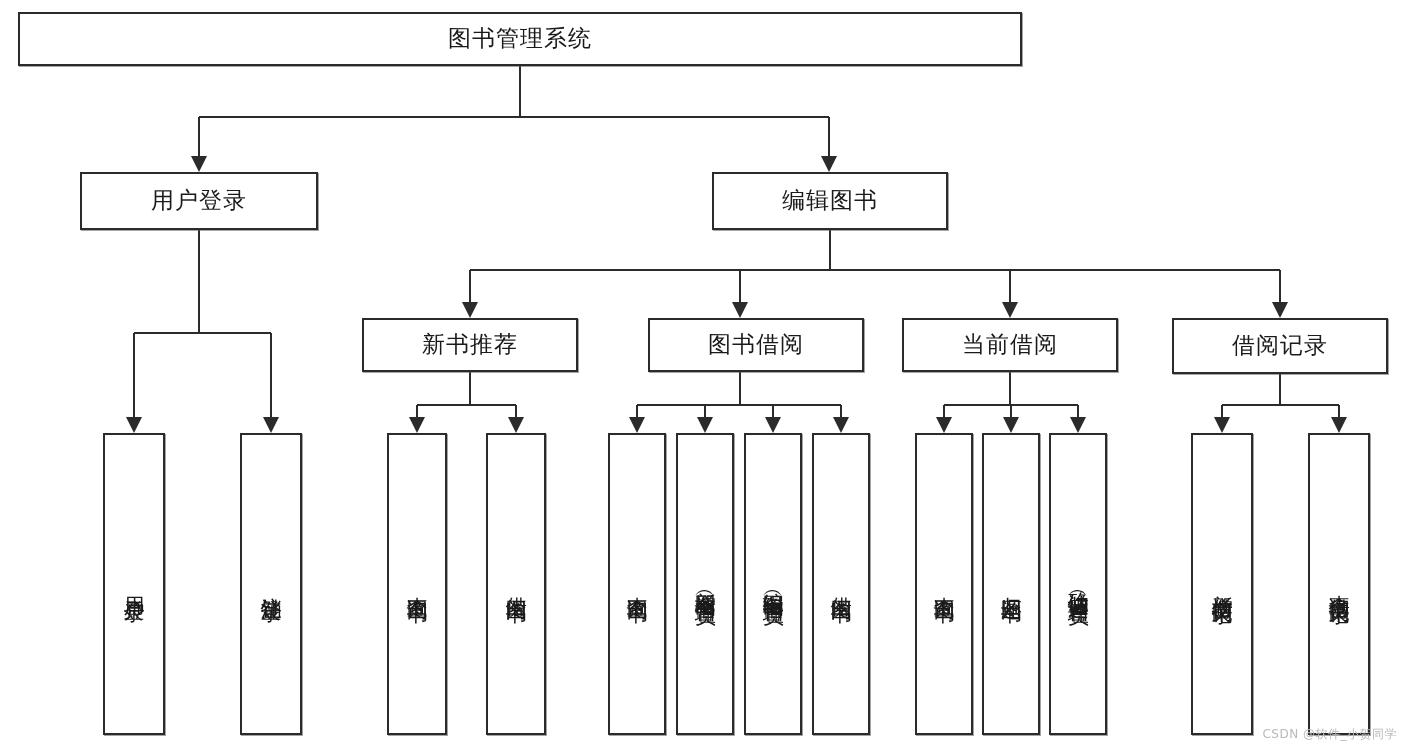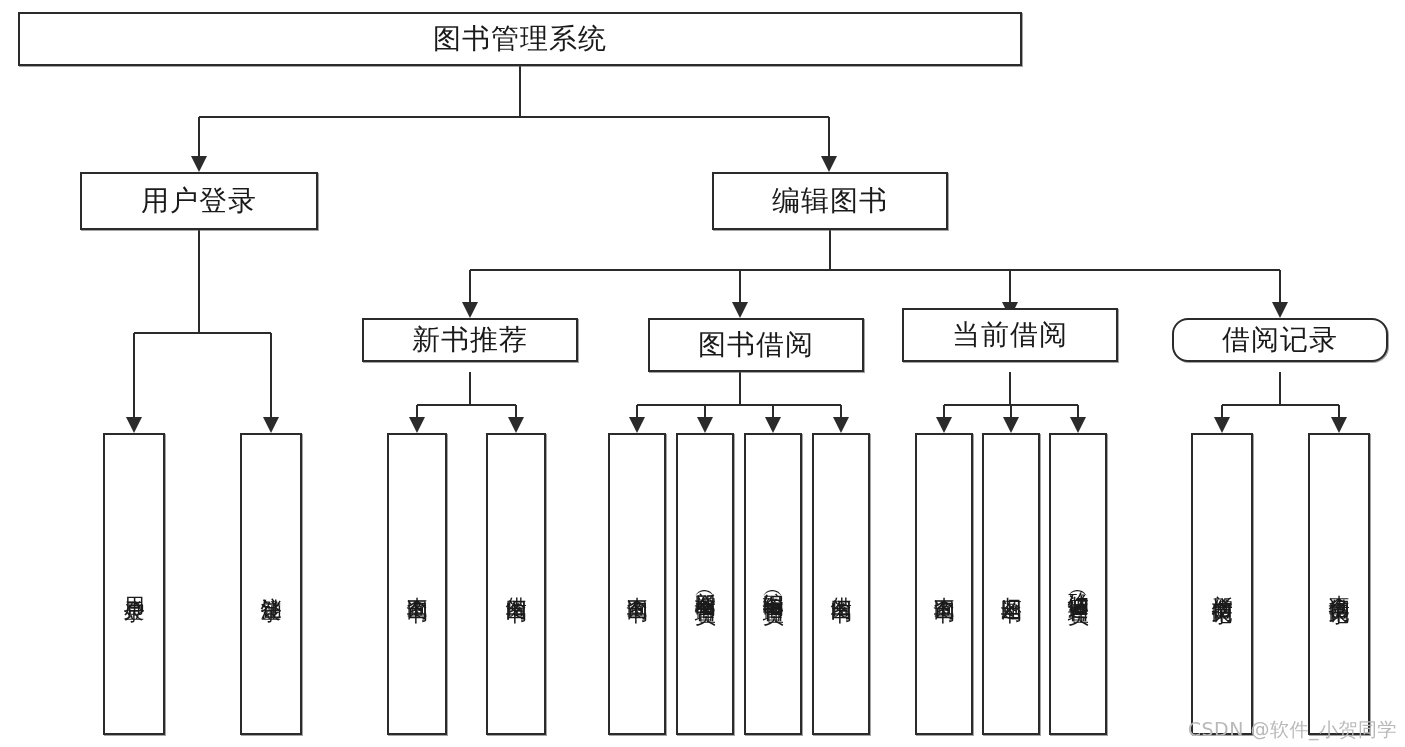--- a/index.html
+++ b/index.html
@@ -31,21 +31,21 @@
     box-sizing: border-box;
     border: 2px solid #2b2b2b;
     background: #ffffff;
     display: flex;
     align-items: center;
     justify-content: center;
     color: #1a1a1a;
     box-shadow: 1px 1px 0 rgba(90,90,90,0.55);
   }
   .node.horizontal {
-    font-size: 28px;
+    font-size: 23px;
     line-height: 1.2;
     letter-spacing: 1px;
   }
   .node.vertical {
     align-items: center;
     justify-content: center;
   }
   .node.vertical .vtext {
     writing-mode: vertical-rl;
     text-orientation: upright;
@@ -55,21 +55,21 @@
     white-space: nowrap;
     text-align: center;
   }
   .node-root {
     font-size: 22px;
   }
   #watermark {
     position: absolute;
     right: 8px;
     bottom: 4px;
-    font-size: 19px;
+    font-size: 12px;
     color: #b9b9b9;
     letter-spacing: 0.5px;
     white-space: nowrap;
     user-select: none;
   }
 </style>
 </head>
 <body>
 
 <div id="diagram-root">
@@ -133,30 +133,30 @@
     <span>图书管理系统</span>
   </div>
 
   <div class="node horizontal" id="l2-0" style="left: 80px; top: 172px; width: 238px; height: 58px;">
     <span>用户登录</span>
   </div>
   <div class="node horizontal" id="l2-1" style="left: 712px; top: 172px; width: 236px; height: 58px;">
     <span>编辑图书</span>
   </div>
 
-  <div class="node horizontal" id="l3-0" style="left: 362px; top: 318px; width: 216px; height: 44px;">
+  <div class="node horizontal" id="l3-0" style="left: 362px; top: 318px; width: 216px; height: 54px;">
     <span>新书推荐</span>
   </div>
   <div class="node horizontal" id="l3-1" style="left: 632px; top: 318px; width: 216px; height: 54px; margin-left: 16px;">
     <span>图书借阅</span>
   </div>
-  <div class="node horizontal" id="l3-2" style="left: 902px; top: 308px; width: 216px; height: 54px;">
+  <div class="node horizontal" id="l3-2" style="left: 902px; top: 318px; width: 216px; height: 54px;">
     <span>当前借阅</span>
   </div>
-  <div class="node horizontal" id="l3-3" style="left: 1172px; top: 318px; width: 216px; height: 44px; border-radius: 16px;">
+  <div class="node horizontal" id="l3-3" style="left: 1172px; top: 318px; width: 216px; height: 56px;">
     <span>借阅记录</span>
   </div>
 
   <div class="node vertical" id="lf-0" style="left: 103px; top: 433px; width: 62px; height: 302px;">
     <span class="vtext">用户登录</span>
   </div>
   <div class="node vertical" id="lf-1" style="left: 240px; top: 433px; width: 62px; height: 302px;">
     <span class="vtext">注销登录</span>
   </div>
   <div class="node vertical" id="lf-2" style="left: 387px; top: 433px; width: 60px; height: 302px;">

